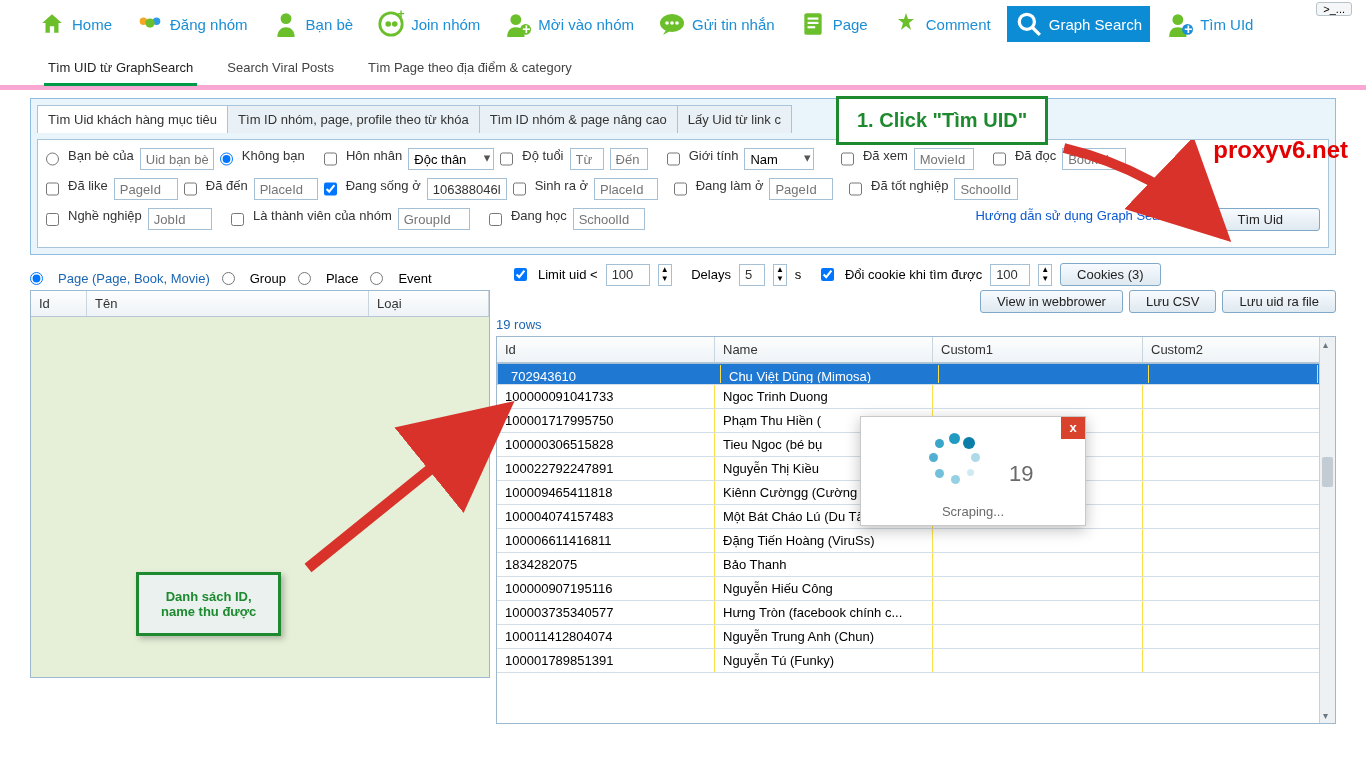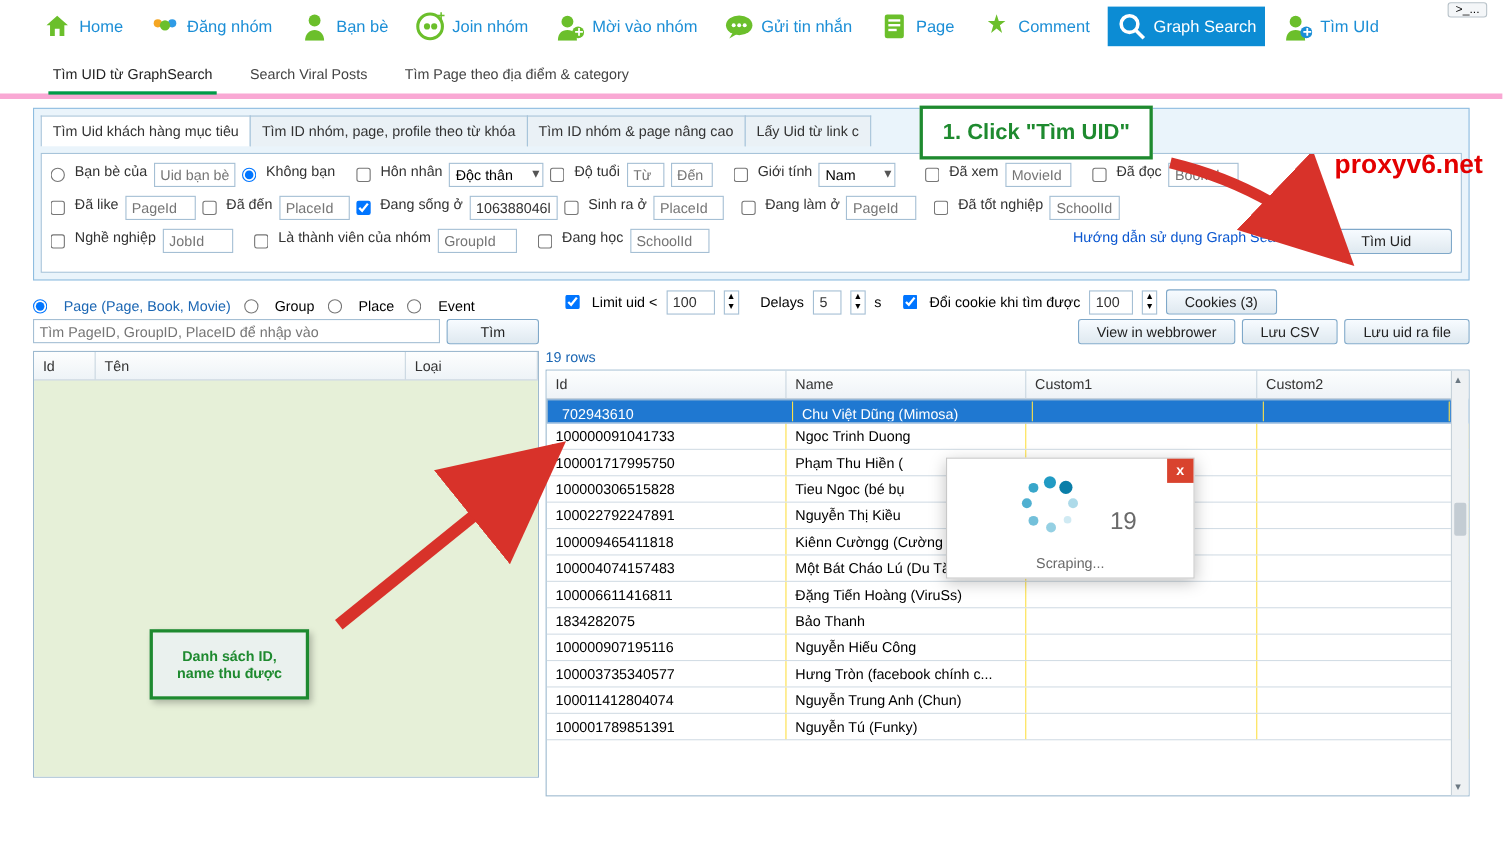--- a/index.html
+++ b/index.html
@@ -267,24 +267,20 @@
     <input class="txt" style="width: 40px;" value="100"><span style="display:inline-flex;flex-direction:column;border:1px solid #a5bfd4;height:22px">
         <span style="font-size:8px;padding:0 2px;cursor:pointer">▲</span>
         <span style="font-size:8px;padding:0 2px;cursor:pointer">▼</span>
       </span>
     <button class="btn">Cookies (3)</button>
   </div>
 </div>
 
 <div class="twocol">
   <div class="leftcol">
-    <div style="display:flex;gap:6px;margin-bottom:6px">
-      <input class="txt ph" style="flex: 1 1 0%;" placeholder="Tìm PageID, GroupID, PlaceID để nhập vào">
-      <button class="btn" style="width:84px">Tìm</button>
-    </div>
     <div class="grid">
       <div class="gridhead">
         <div class="gh" style="width:56px">Id</div>
         <div class="gh" style="flex:1">Tên</div>
         <div class="gh" style="width:120px">Loại</div>
       </div>
       <div class="gridbody"></div>
     </div>
   </div>
 

